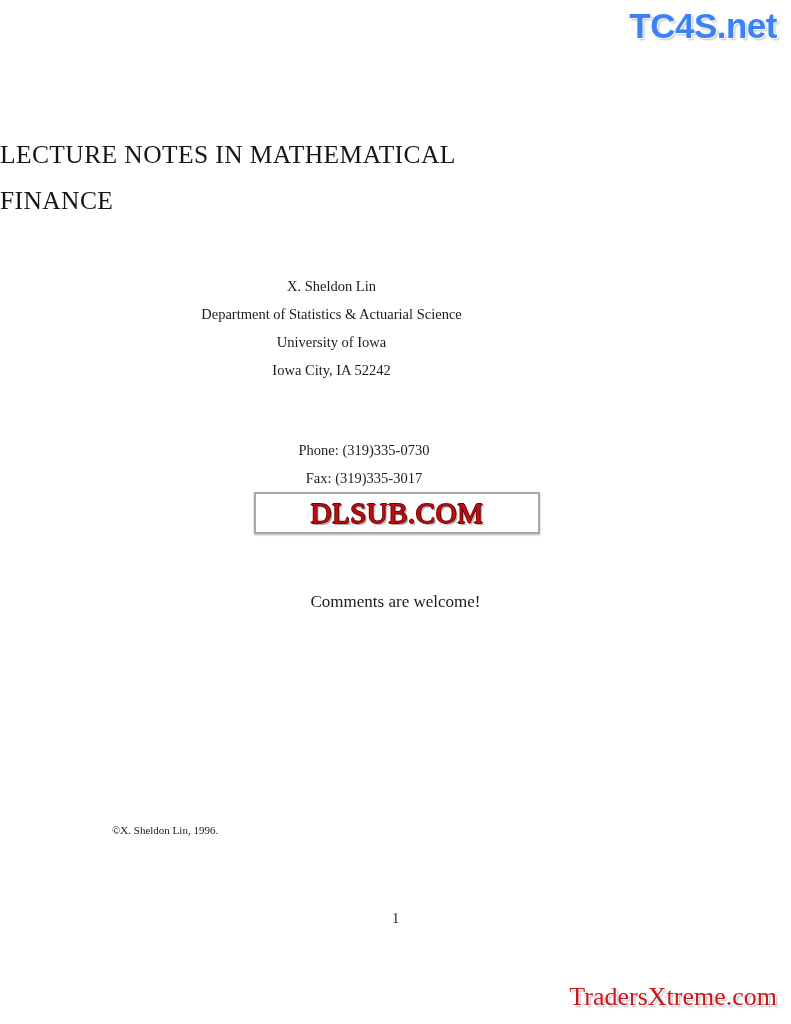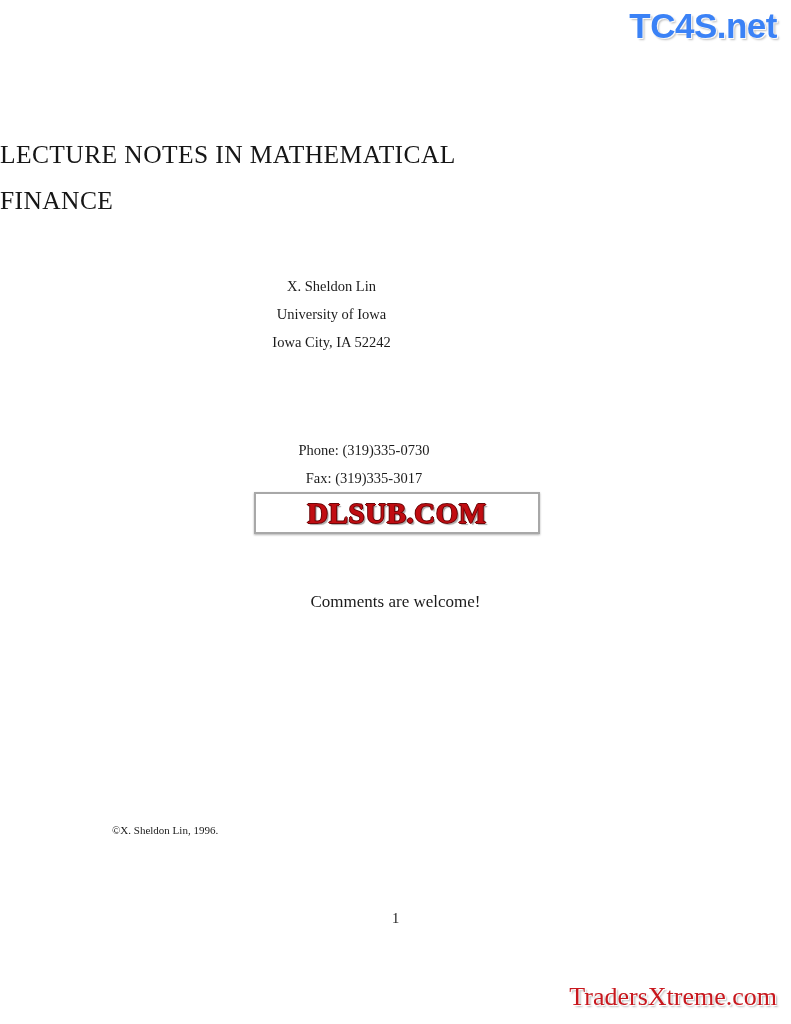--- a/index.html
+++ b/index.html
@@ -84,21 +84,21 @@
     background: #ffffff;
     border: 2px solid #a8a8a8;
     box-shadow: 0 1px 2px rgba(0,0,0,0.3);
     display: flex;
     align-items: center;
     justify-content: center;
     overflow: hidden;
   }
   .stamp-inner {
     font-family: "Liberation Serif", serif;
-    font-weight: bold;
+    font-weight: normal;
     font-size: 29px;
     letter-spacing: 0.5px;
     color: #c10d12;
     text-shadow:
        1px 0 0 #6d0608,
       -1px 0 0 #6d0608,
        0 1px 0 #6d0608,
        0 -1px 0 #6d0608,
        2px 2px 1px rgba(0,0,0,0.35);
     white-space: nowrap;
@@ -155,20 +155,21 @@
 
   <div class="wm-top">TC4S.net</div>
 
   <div class="title">
     <span>LECTURE NOTES IN MATHEMATICAL</span>
     <span class="line2">FINANCE</span>
   </div>
 
   <div class="author-block">
     <div>X. Sheldon Lin</div>
+    <div>Department of Statistics &amp; Actuarial Science</div>
     <div>University of Iowa</div>
     <div>Iowa City, IA 52242</div>
   </div>
 
   <div class="contact-block">
     <div>Phone: (319)335-0730</div>
     <div>Fax: (319)335-3017</div>
   </div>
 
   <div class="stamp">

